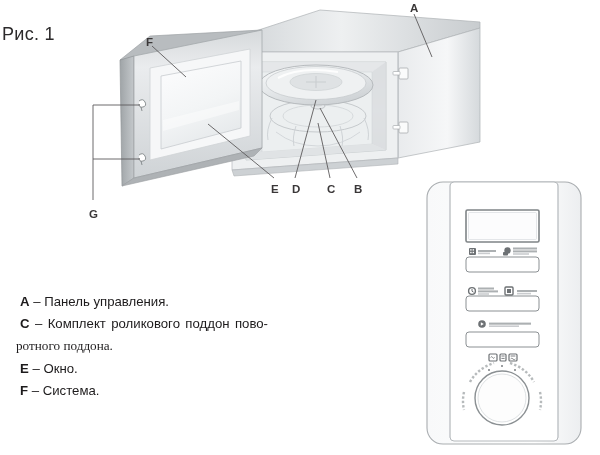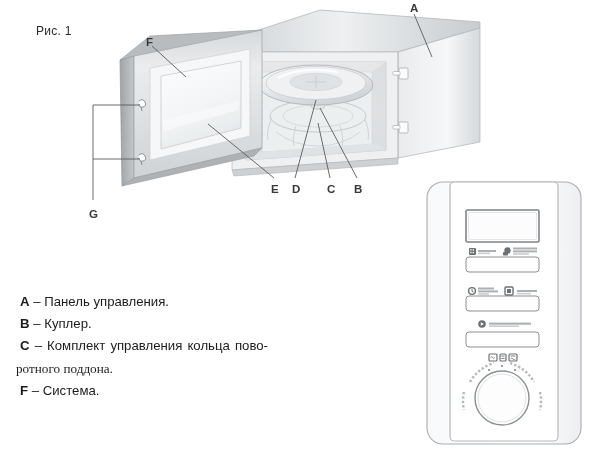--- a/index.html
+++ b/index.html
@@ -15,23 +15,23 @@
     position: relative;
     width: 600px;
     height: 455px;
     overflow: hidden;
     background: #ffffff;
   }
 
   
   #fig-title {
     position: absolute;
-    left: 36px;
+    left: 2px;
     top: 24px;
-    font-size: 12px;
+    font-size: 18px;
     letter-spacing: 0.3px;
     color: #2c2a2b;
     white-space: nowrap;
   }
 
   
   #drawing {
     position: absolute;
     left: 0;
     top: 0;
@@ -342,30 +342,30 @@
   <div class="callout" style="left:327px; top:183px;">C</div>
   <div class="callout" style="left:354px; top:183px;">B</div>
   <div class="callout" style="left:89px; top:208px;">G</div>
 
   <div id="legend">
 
     <div class="legend-row">
       <span class="legend-key">A</span><span class="legend-sep"> – </span><span class="legend-text">Панель управления.</span>
     </div>
 
-    <div class="legend-row">
-      <span class="legend-key">B</span><span class="legend-sep"> – </span><span class="legend-text">Куплер.</span>
-    </div>
 
     <div class="legend-row justify">
-      <span class="legend-key">C</span><span class="legend-sep"> – </span><span class="legend-text">Комплект управления кольца пово-</span>
+      <span class="legend-key">C</span><span class="legend-sep"> – </span><span class="legend-text">Комплект роликового поддон пово-</span>
     </div>
     <div class="legend-cont">ротного поддона.</div>
 
 
+    <div class="legend-row">
+      <span class="legend-key">E</span><span class="legend-sep"> – </span><span class="legend-text">Окно.</span>
+    </div>
 
     <div class="legend-row">
       <span class="legend-key">F</span><span class="legend-sep"> – </span><span class="legend-text">Система.</span>
     </div>
 
 
   </div>
 
 </div>
 

